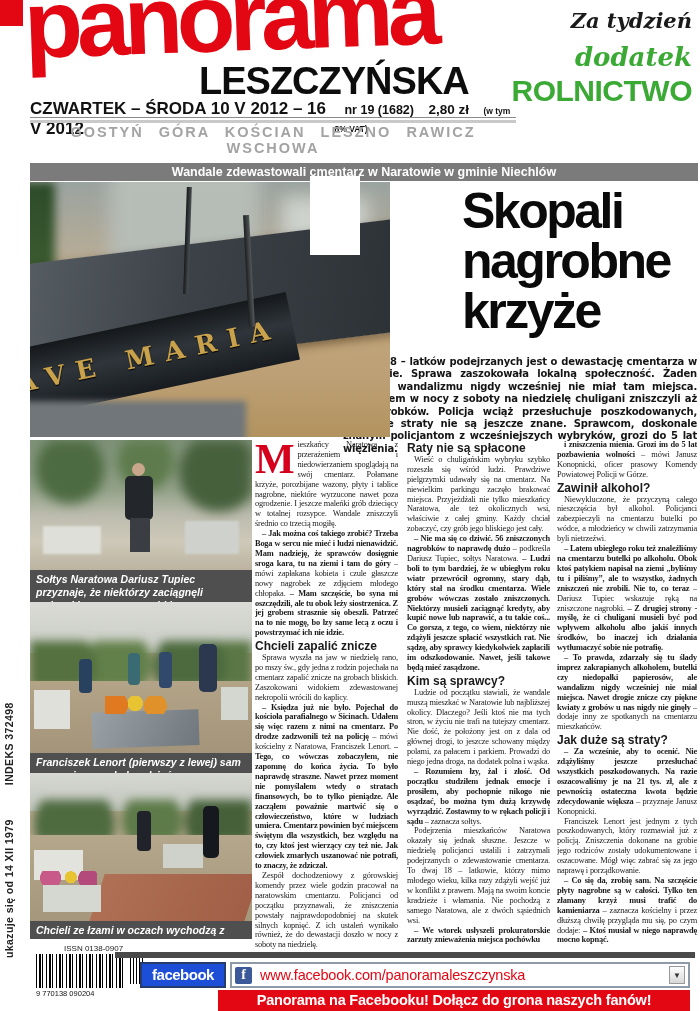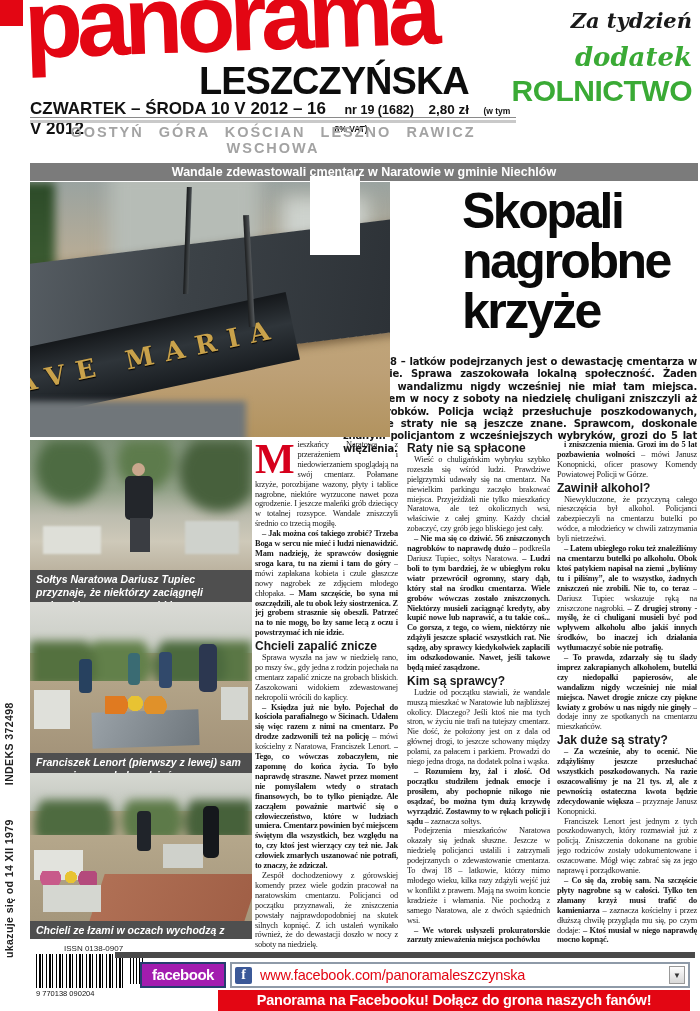--- a/index.html
+++ b/index.html
@@ -135,21 +135,21 @@
   .issn-label{left:48px;top:944px;font-size:8px;color:#222;padding-left:16px;}
   .barcode{left:36px;top:954px;width:88px;height:34px;background:
      repeating-linear-gradient(90deg,#000 0 1px,#fff 1px 3px,#000 3px 5px,#fff 5px 6px,#000 6px 7px,#fff 7px 10px);}
   .barcode-addon{left:130px;top:956px;width:13px;height:28px;background:
      repeating-linear-gradient(90deg,#000 0 1px,#fff 1px 3px,#000 3px 4px,#fff 4px 6px);}
   .barcode-digits{left:36px;top:989px;font-family:Liberation Sans, sans-serif;font-size:7.5px;color:#111;}
   .barcode-addon-digits{left:146px;top:980px;font-family:"DejaVu Sans Mono",monospace;font-size:7.5px;color:#111;}
 
   
   .foot-rule{left:115px;top:952px;width:580px;height:6px;background:#4a4a4a;}
-  .fb-button{left:140px;top:962px;width:86px;height:26px;background:#a21caf;border:2px solid #253d6e;
+  .fb-button{left:140px;top:962px;width:86px;height:26px;background:#1d4ed8;border:2px solid #253d6e;
              box-sizing:border-box;color:#fff;font-weight:bold;font-size:15px;text-align:center;
              line-height:21px;letter-spacing:-0.5px;}
   .fb-urlbar{left:230px;top:962px;width:460px;height:26px;background:#fff;border:2px solid #8e9aa8;
              box-sizing:border-box;display:flex;align-items:center;padding:0 3px;}
   .fb-ficon{width:17px;height:17px;background:#3b5998;color:#fff;font-family:"Liberation Serif",serif;
             font-weight:bold;font-size:14px;text-align:center;line-height:16px;border-radius:2px;flex:0 0 auto;}
   .fb-url{color:#e30613;font-weight:normal;font-size:14.5px;margin-left:8px;flex:1;letter-spacing:-0.2px;
           white-space:nowrap;overflow:hidden;}
   .fb-dd{width:16px;height:18px;border:1px solid #999;background:linear-gradient(#fdfdfd,#d8d8d8);
          font-size:8px;color:#333;text-align:center;line-height:18px;flex:0 0 auto;box-sizing:border-box;}

